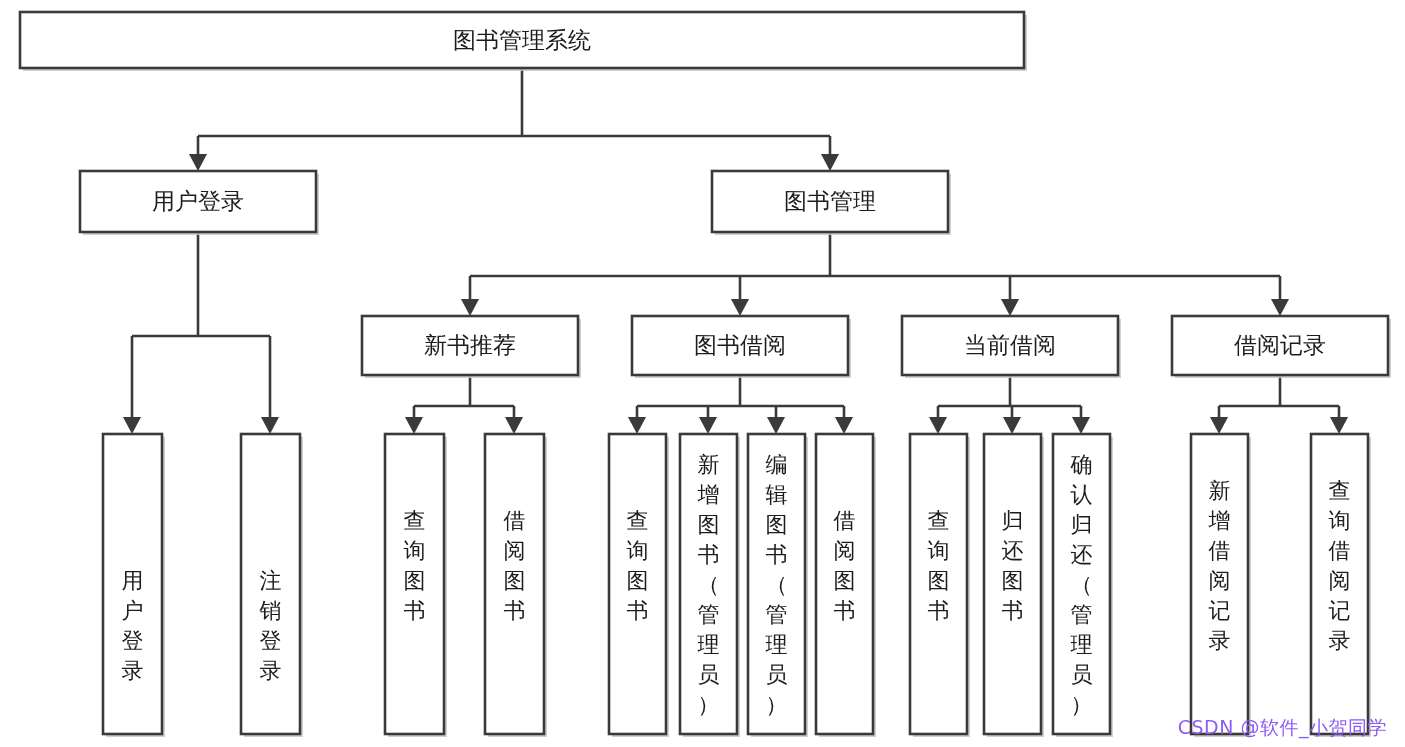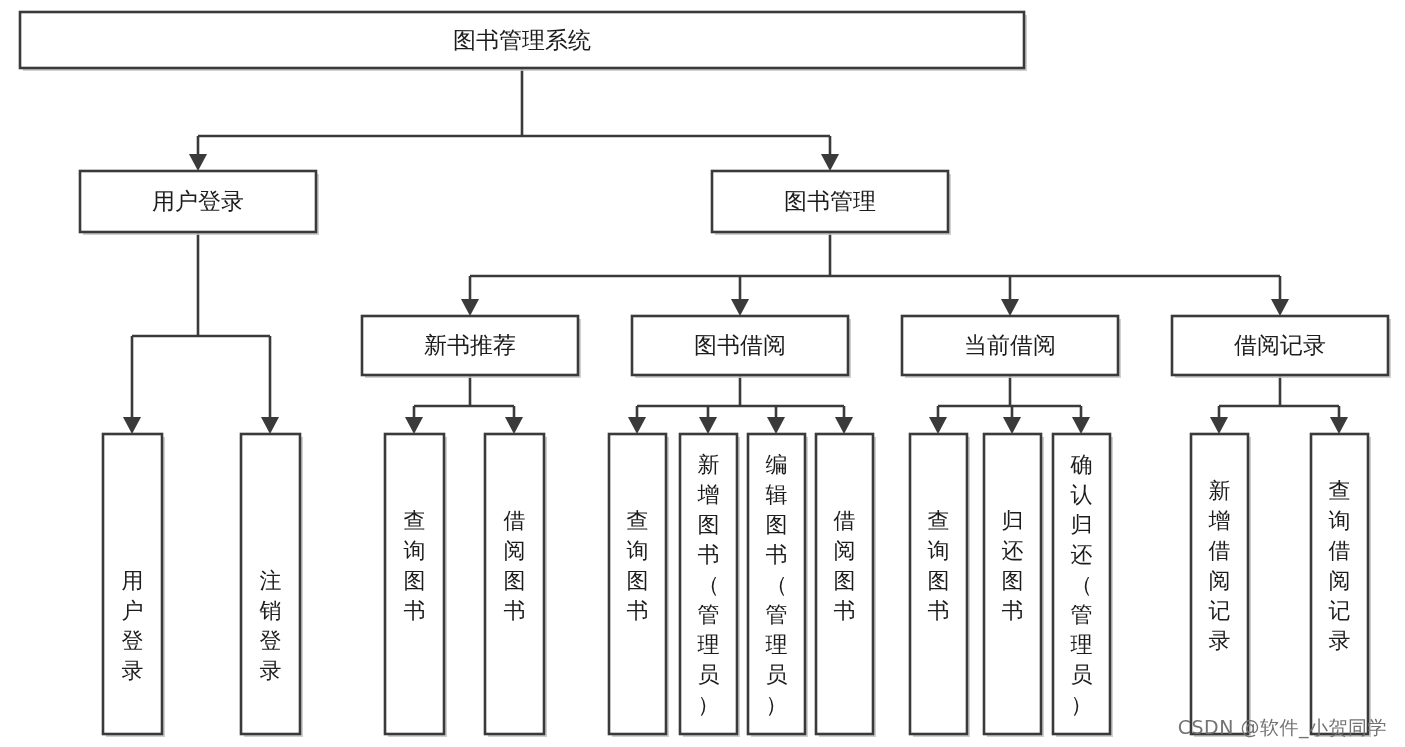--- a/index.html
+++ b/index.html
@@ -59,21 +59,21 @@
     font-size: 22px;
     fill: #1c1c1c;
     text-anchor: middle;
   }
   .watermark {
     position: absolute;
     right: 14px;
     bottom: 6px;
     font-family: "DejaVu Sans", "Liberation Sans", sans-serif;
     font-size: 19px;
-    color: #737373;
+    color: #8b5cf6;
     letter-spacing: 0.5px;
     white-space: nowrap;
     pointer-events: none;
     user-select: none;
   }
 </style>
 </head>
 <body>
 
 <div id="diagram-root">

